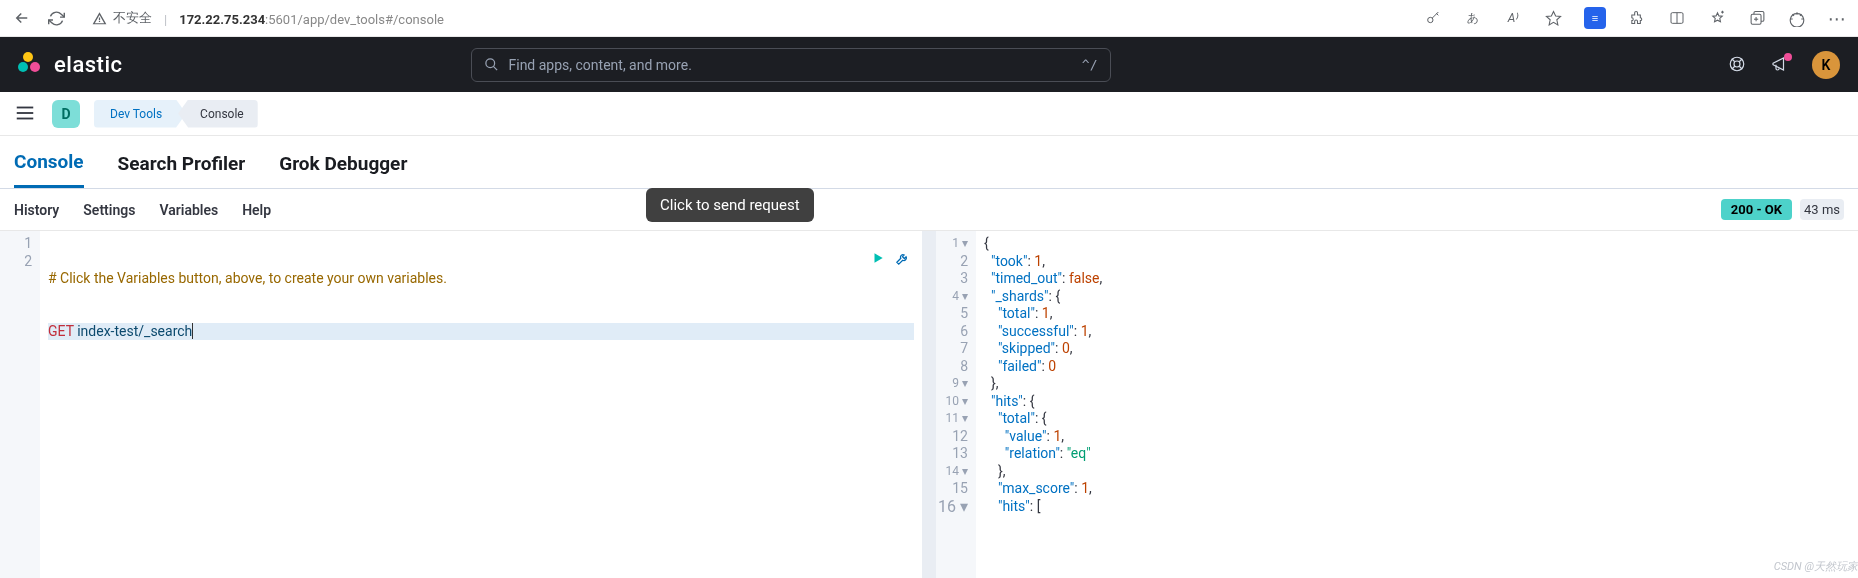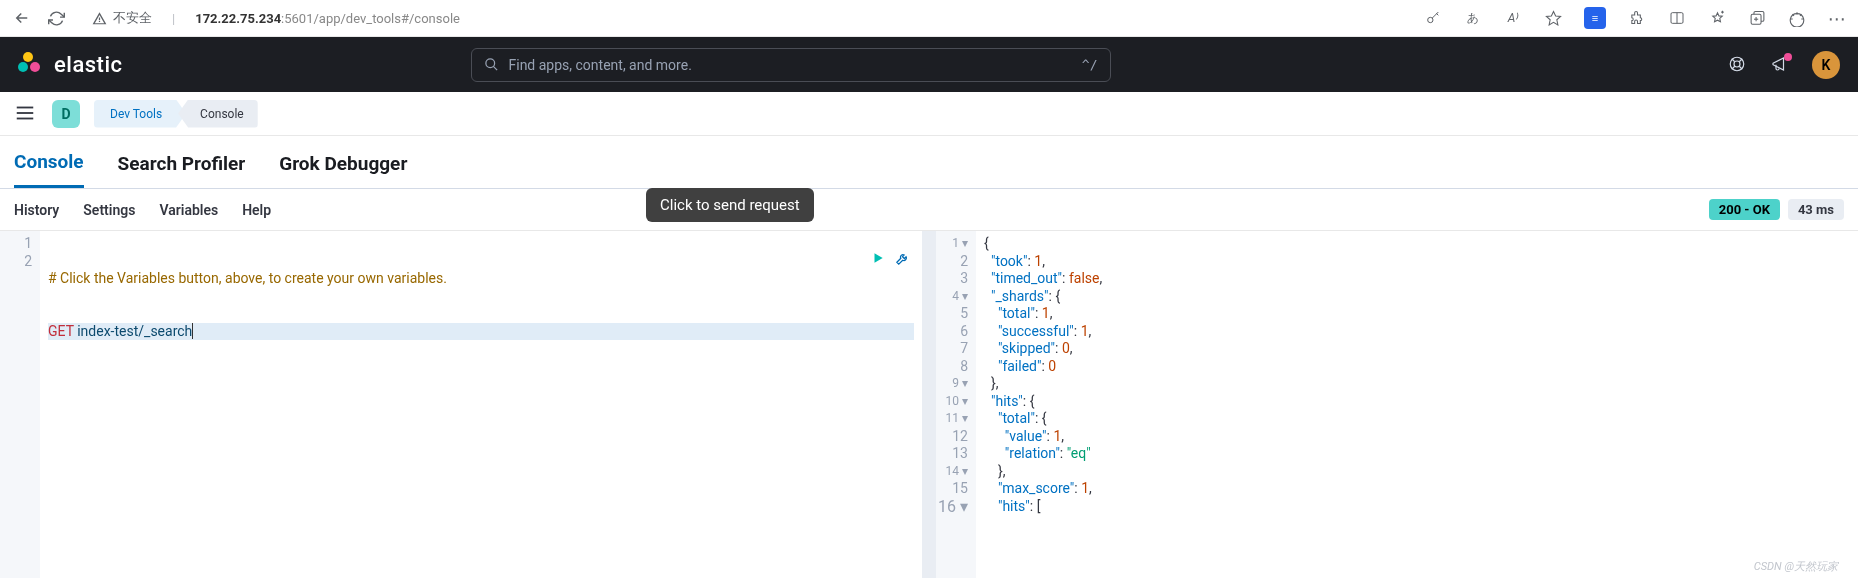--- a/index.html
+++ b/index.html
@@ -1,21 +1,21 @@
 <!DOCTYPE html>
 <html><head>
 <meta charset="utf-8">
 <style>
 * { margin:0; padding:0; box-sizing:border-box; font-family:-apple-system,BlinkMacSystemFont,"Segoe UI",Roboto,sans-serif; }
 body { width:1858px; height:578px; overflow:hidden; background:#fff; position:relative; }
 
 
 .browser-bar { height:37px; display:flex; align-items:center; padding:0 12px; gap:14px; background:#fff; border-bottom:1px solid #e8e8e8; }
 .browser-bar .nav-btn { width:20px; height:20px; display:flex; align-items:center; justify-content:center; cursor:pointer; color:#5f6368; }
-.browser-bar .addr { flex:1; display:flex; align-items:center; gap:20px; font-size:13px; color:#5f6368; padding-left:12px; }
+.browser-bar .addr { flex:1; display:flex; align-items:flex-end; gap:12px; font-size:13px; color:#5f6368; padding-left:12px; }
 .browser-bar .addr .warn { display:flex; align-items:center; gap:6px; color:#5f6368; }
 .browser-bar .addr .sep { color:#bdc1c6; }
 .browser-bar .url-1 { color:#333;font-weight:bold; }
 .browser-bar .url-2 { color:#888; }
 .browser-bar .icons { display:flex; align-items:center; gap:22px; color:#5f6368; }
 .browser-bar .icons .ico { width:18px; height:18px; display:flex; align-items:center; justify-content:center; cursor:pointer; }
 .browser-bar .sq-ico { width:22px; height:22px; background:#2563eb; border-radius:4px; display:flex; align-items:center; justify-content:center; color:#fff; font-size:11px; font-weight:bold; }
 .browser-bar .dots { font-size:18px; letter-spacing:0.5px; }
 
 
@@ -48,21 +48,21 @@
 
 .tabs { display:flex; align-items:center; gap:34px; padding:14px 14px 0; border-bottom:1px solid #d3dae6; }
 .tabs .tab { font-size:19px; font-weight:700; color:#1a1c21; padding-bottom:12px; cursor:pointer; }
 .tabs .tab.active { color:#006bb4; border-bottom:3px solid #006bb4; }
 .tabs .beta { font-size:10px; font-weight:700; border:1px solid #98a2b3; border-radius:4px; padding:1px 6px; margin-left:6px; color:#69707d; vertical-align:3px; }
 
 .toolbar { display:flex; align-items:center; padding:10px 14px; gap:24px; border-bottom:1px solid #e8e8e8; }
 .toolbar .link { font-size:14px; font-weight:600; color:#343741; cursor:pointer; }
 .toolbar .status { margin-left:auto; display:flex; align-items:center; gap:8px; }
 .toolbar .status .ok { background:#4dd2ca; color:#000000; font-size:13px; font-weight:700; padding:3px 10px; border-radius:4px; }
-.toolbar .status .ms { background:#e9edf3; color:#343741; font-size:13px; font-weight:700; padding:3px 10px; border-radius:4px; }
+.toolbar .status .ms { background:#e9edf3; color:#343741; font-size:13px; font-weight:400; padding:3px 4px; border-radius:4px; }
 
 
 .editor-split { display:flex; height:calc(578px - 37px - 55px - 44px - 48px - 42px); font-family:Menlo,Consolas,monospace; font-size:14px; }
 .pane { flex:1; display:flex; position:relative; overflow:hidden; }
 .pane.left { border-right:14px solid #e9edf3; }
 .gutter { width:40px; background:#f5f7fa; text-align:right; color:#98a2b3; padding:4px 8px 0 0; line-height:17.5px; user-select:none; }
 .code { flex:1; padding:4px 8px 0; line-height:17.5px; white-space:pre; position:relative; }
 .code .line { min-height:17.5px; }
 .code .selected { background:#e0ecf7; display:block; }
 .hl-comment { color:#986801; }
@@ -75,21 +75,21 @@
 .hl-punc { color:#343741; }
 .cursor { border-right:1px solid #333; }
 
 
 .run-actions { position:absolute; top:20px; right:12px; display:flex; gap:10px; }
 .run-actions .play { color:#00bfb3; cursor:pointer; }
 .run-actions .wrench { color:#006bb4; cursor:pointer; }
 .tooltip { position:absolute; left:646px; top:188px; background:#404040; color:#fff; font-size:15px; padding:8px 14px; border-radius:6px; z-index:50; }
 .tooltip::after { content:""; position:absolute; bottom:-6px; right:30px; border:6px solid transparent; border-top-color:#404040; }
 
-.watermark { position:absolute; right:20px; bottom:4px; font-size:11px; color:#c2c6cd; font-style:italic; }
+.watermark { position:absolute; right:0; bottom:4px; font-size:11px; color:#c2c6cd; font-style:italic; }
 </style>
 </head>
 <body>
 
 <div class="browser-bar">
   <div class="nav-btn">
       <svg width="18" height="18" viewBox="0 0 24 24" fill="none" stroke="currentColor" stroke-width="2">
         <path d="M19 12H5M11 18l-6-6 6-6"></path>
       </svg>
     </div>

